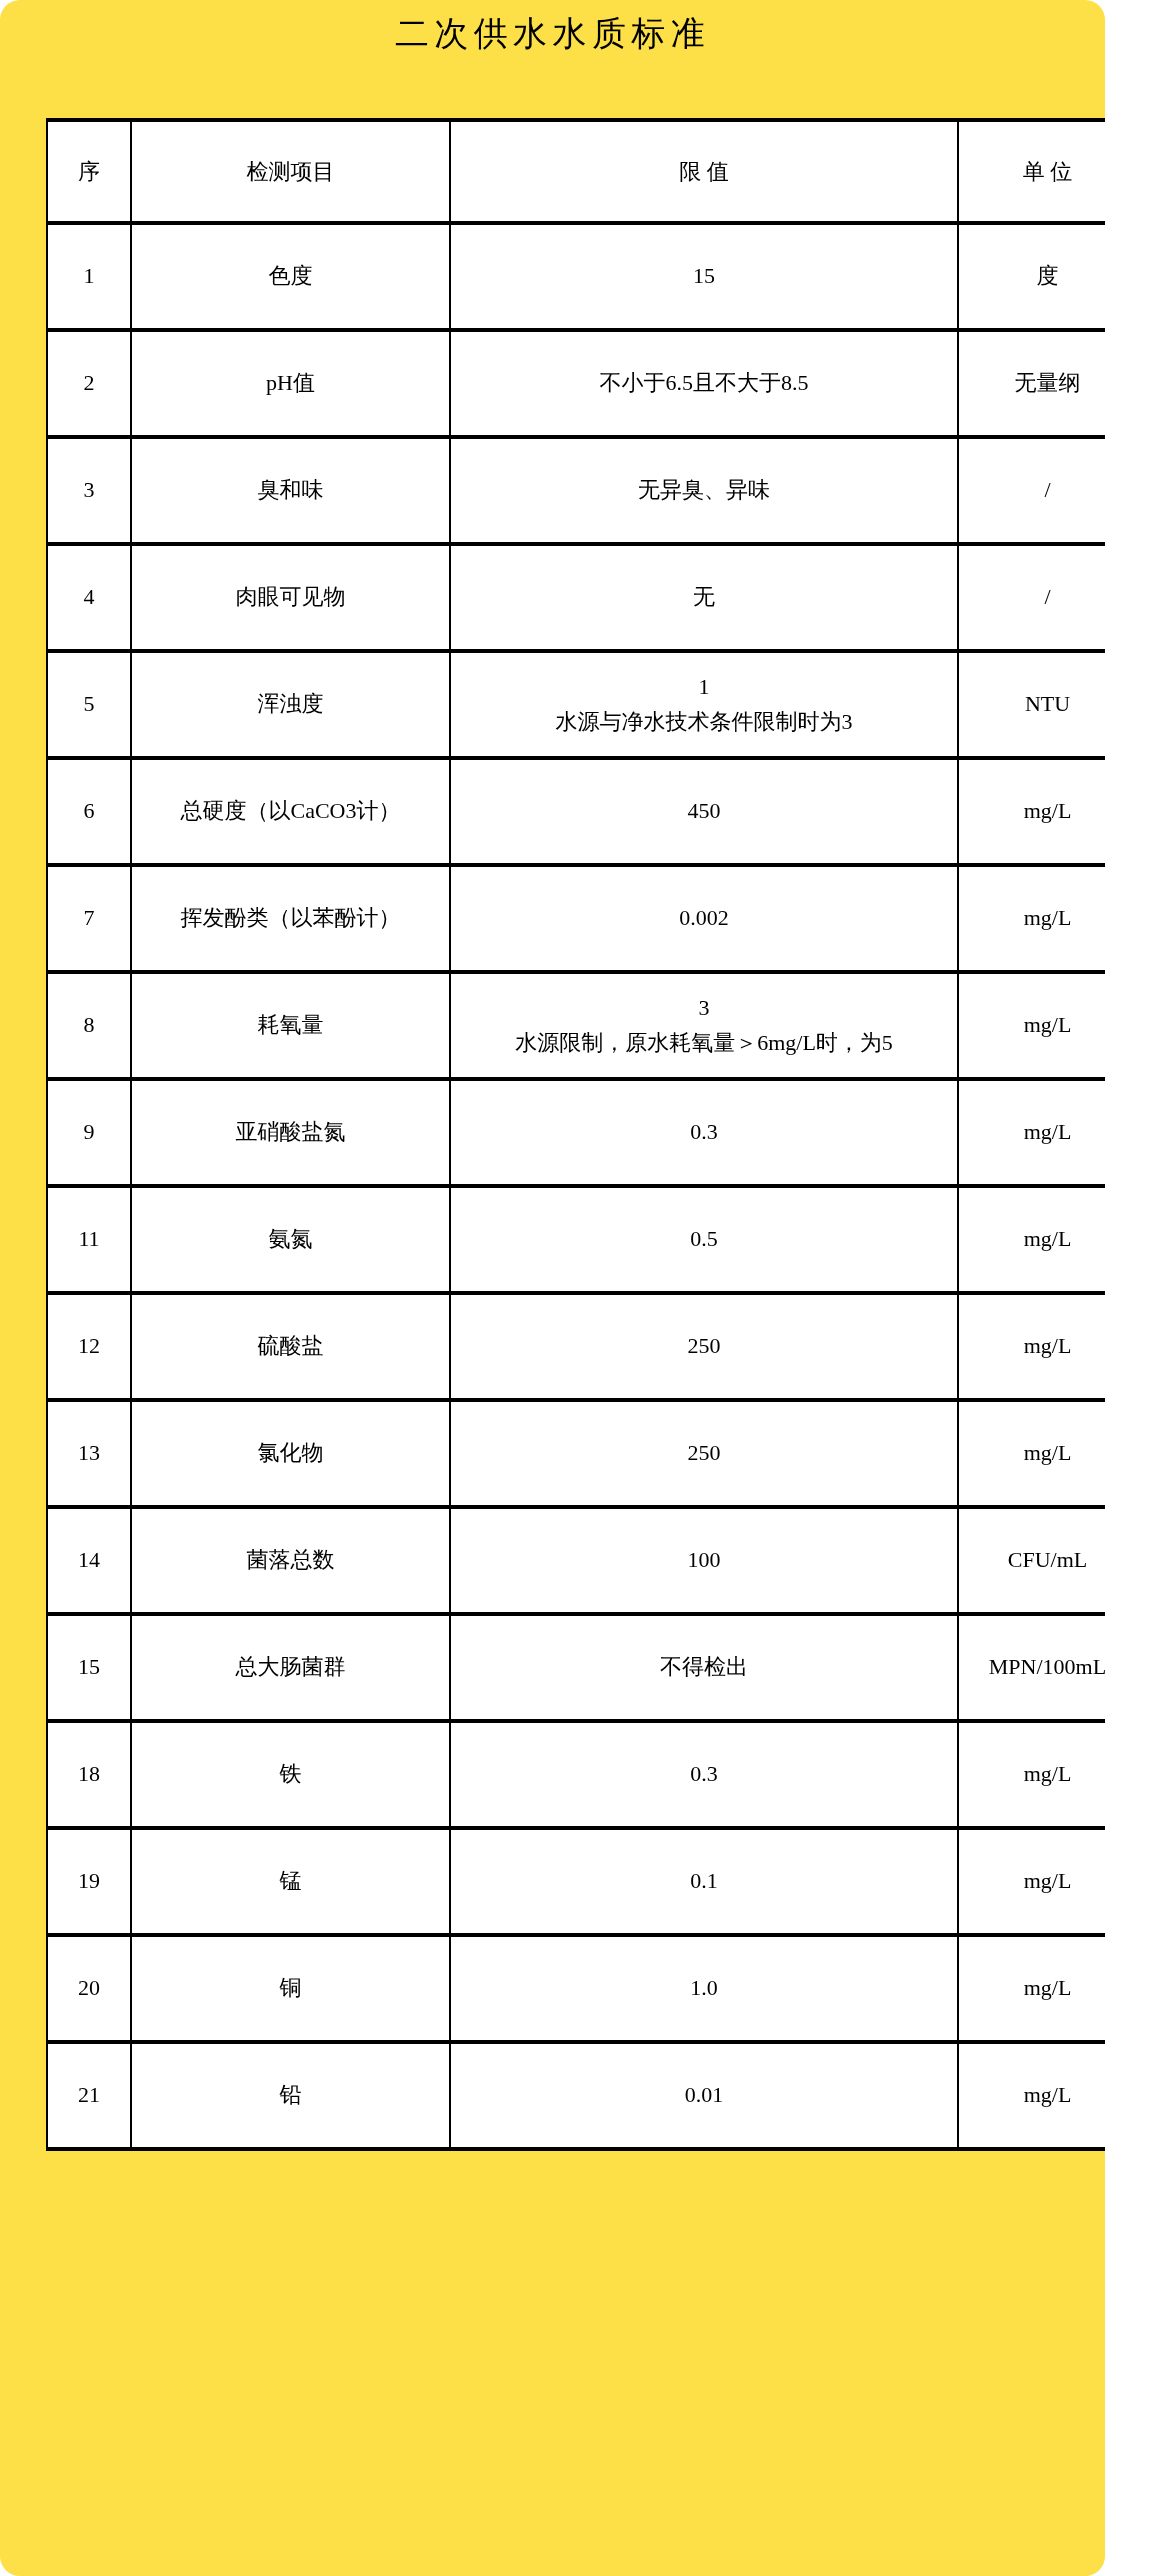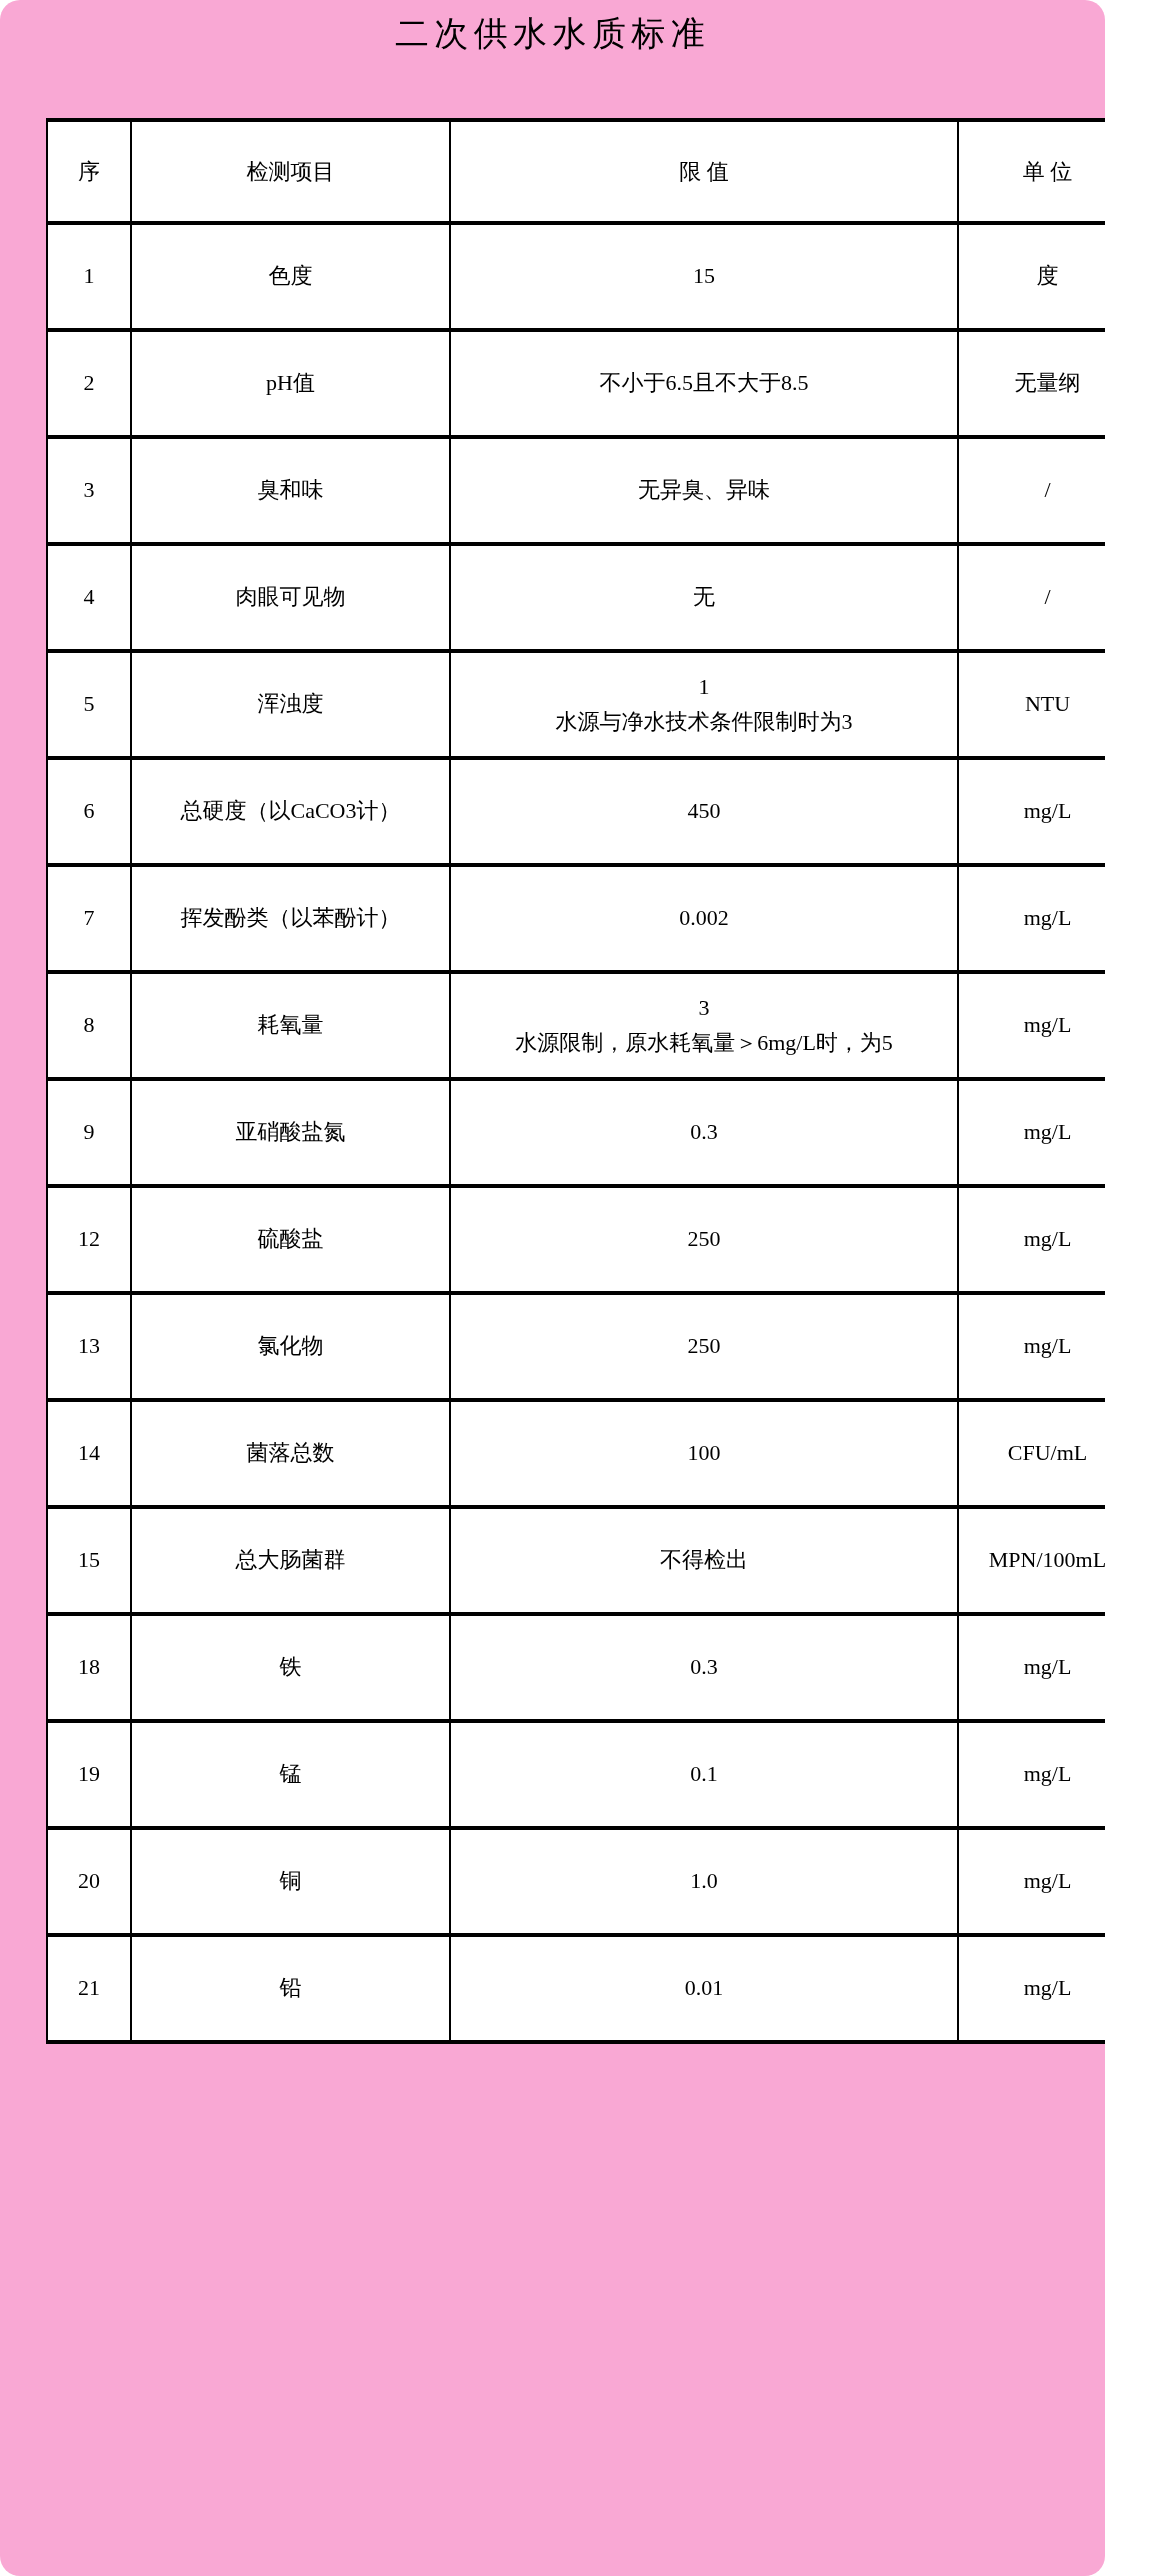--- a/index.html
+++ b/index.html
@@ -8,21 +8,21 @@
     background: #ffffff;
     width: 1175px;
     height: 2576px;
     font-family: "Liberation Serif", "DejaVu Serif", serif;
     color: #000000;
   }
   .page {
     position: relative;
     width: 1105px;
     height: 2576px;
-    background: #f9a8d4;
+    background: #fde047;
     overflow: hidden;
     border-radius: 20px;
   }
   .doc-title {
     position: absolute;
     top: 11px;
     left: 0;
     width: 100%;
     text-align: center;
     font-size: 34px;
@@ -208,20 +208,34 @@
           </td>
           <td>
             <div>0.3</div>
           </td>
           <td>
             <div>mg/L</div>
           </td>
         </tr>
         <tr>
           <td>
+            <div>11</div>
+          </td>
+          <td>
+            <div>氨氮</div>
+          </td>
+          <td>
+            <div>0.5</div>
+          </td>
+          <td>
+            <div>mg/L</div>
+          </td>
+        </tr>
+        <tr>
+          <td>
             <div>12</div>
           </td>
           <td>
             <div>硫酸盐</div>
           </td>
           <td>
             <div>250</div>
           </td>
           <td>
             <div>mg/L</div>

